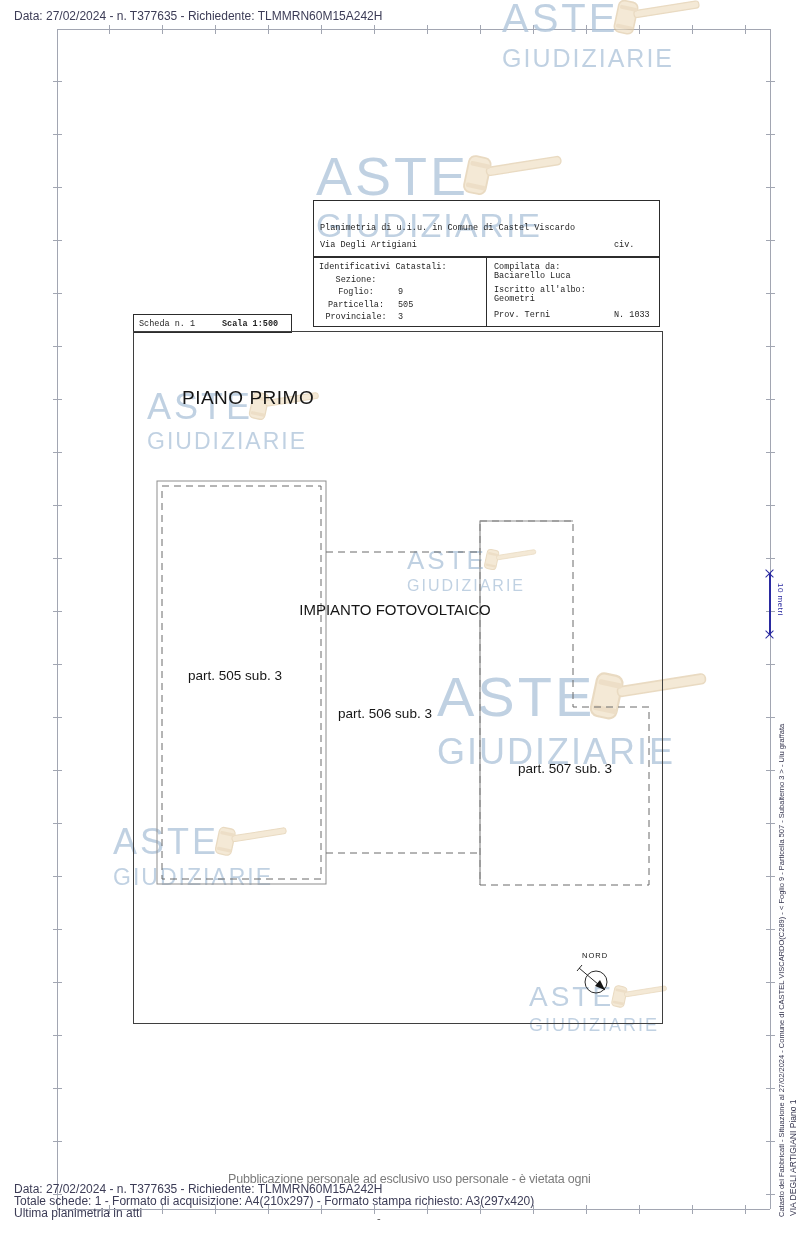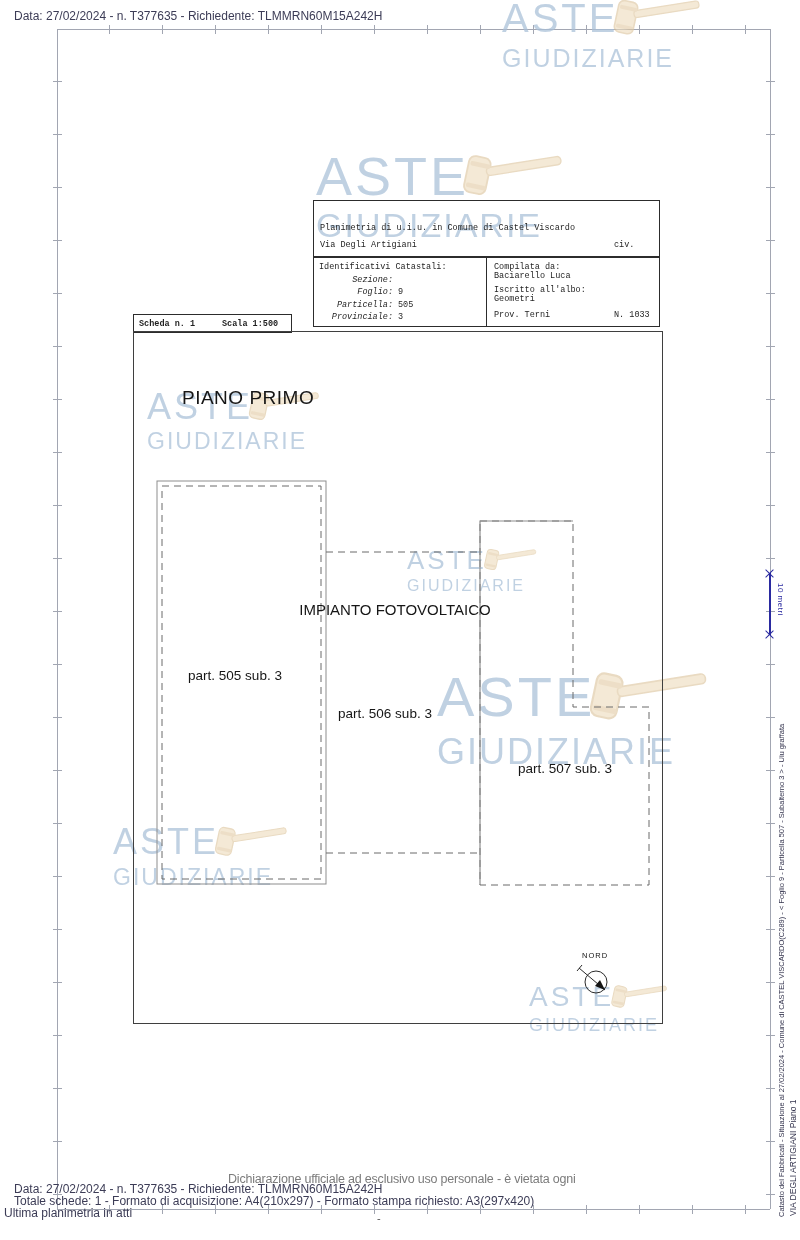--- a/index.html
+++ b/index.html
@@ -32,21 +32,21 @@
   .hdr .l1{font-size:12.5px;line-height:17px;}
   .hdr .l2{font-size:13.5px;line-height:19px;}
   .hdr .l3{font-size:12.5px;line-height:17px;}
   .hdr .l4{font-size:14.5px;line-height:20px;}
 
   .box{position:absolute;border:1px solid #2c2c2c;background:transparent;}
   .mono{font-family:"Liberation Mono","DejaVu Sans Mono",monospace;font-size:8.5px;color:#1f1f1f;white-space:pre;}
   .val{font-family:"Liberation Sans",sans-serif;font-size:10.5px;color:#1f1f1f;position:relative;top:2px;}
 
   .idrow{display:flex;}
-  .idrow .lab{display:inline-block;width:74px;text-align:right;font-style:italic;}
+  .idrow .lab{display:inline-block;width:74px;text-align:center;}
   .idrow .v{margin-left:5px;}
 
   
   .frame{position:absolute;border:1.5px solid #3f3f3f;}
   .plan-label{position:absolute;font-size:13.5px;color:#161616;text-align:center;white-space:nowrap;}
   .floor-title{position:absolute;font-size:19px;color:#161616;letter-spacing:.5px;white-space:nowrap;}
   .impianto{position:absolute;font-size:15px;color:#161616;text-align:center;white-space:nowrap;}
 
   
   .scalebar{position:absolute;width:2px;background:#2a2aa0;}
@@ -185,21 +185,21 @@
     </div>
     <div class="abs mono" style="left:180px;top:4px;">Compilata da:</div>
     <div class="abs mono" style="left:180px;top:13px;">Baciarello Luca</div>
     <div class="abs mono" style="left:180px;top:27px;">Iscritto all'albo:</div>
     <div class="abs mono" style="left:180px;top:36px;">Geometri</div>
     <div class="abs mono" style="left:180px;top:52px;">Prov. Terni</div>
     <div class="abs mono" style="left:300px;top:52px;">N. 1033</div>
   </div>
 
   <div class="box" style="left:133px;top:314px;width:157px;height:17px;border-width:1.5px;background:#fff;">
-    <span class="abs mono" style="left:5px;top:4px;font-weight:bold;">Scheda n. 1</span>
+    <span class="abs mono" style="left:5px;top:4px;font-weight:normal;">Scheda n. 1</span>
     <span class="abs mono" style="left:88px;top:4px;font-weight:bold;">Scala 1:500</span>
   </div>
 
   <div class="frame" style="left:133px;top:331px;width:528px;height:691px;"></div>
 
   <svg class="abs" style="left:133px;top:331px;" width="528" height="691" viewBox="0 0 528 691">
 
     <rect x="24" y="150" width="169" height="403" fill="none" stroke="#8d8d8d" stroke-width="1"></rect>
     <rect x="29" y="155" width="159" height="393" fill="none" stroke="#6b6b6b" stroke-width="1" stroke-dasharray="7 5"></rect>
 
@@ -228,17 +228,17 @@
   <div class="xmark" style="left:765px;top:569px;"></div>
   <div class="xmark" style="left:765px;top:630px;"></div>
   <div class="scaletext" style="left:776px;top:583px;">10 metri</div>
 
   <div class="vtext" style="left:777px;top:672px;height:545px;font-size:7.5px;">Catasto dei Fabbricati - Situazione al 27/02/2024 - Comune di CASTEL VISCARDO(C289) - &lt;  Foglio 9 - Particella 507 - Subalterno 3  &gt; - Uiu graffata</div>
   <div class="vtext" style="left:788px;top:1048px;height:168px;font-size:8.5px;">VIA DEGLI ARTIGIANI Piano 1</div>
 
 
   <div class="abs meta" style="left:14px;top:1182px;">Data: 27/02/2024 - n. T377635 - Richiedente: TLMMRN60M15A242H</div>
   <div class="abs meta" style="left:14px;top:1194px;">Totale schede: 1 - Formato di acquisizione: A4(210x297) - Formato stampa richiesto: A3(297x420)</div>
-  <div class="abs meta" style="left:4px;top:1206px;">Ultima planimetria in atti</div>
-  <div class="disc" style="left:228px;top:1172px;">Dichiarazione ufficiale ad esclusivo uso personale - è vietata ogni</div>
+  <div class="abs meta" style="left:14px;top:1206px;">Ultima planimetria in atti</div>
+  <div class="disc" style="left:228px;top:1172px;">Pubblicazione personale ad esclusivo uso personale - è vietata ogni</div>
   <div class="abs" style="left:377px;top:1212px;font-size:11px;color:#555;">-</div>
 
 </div>
 
 </body></html>

